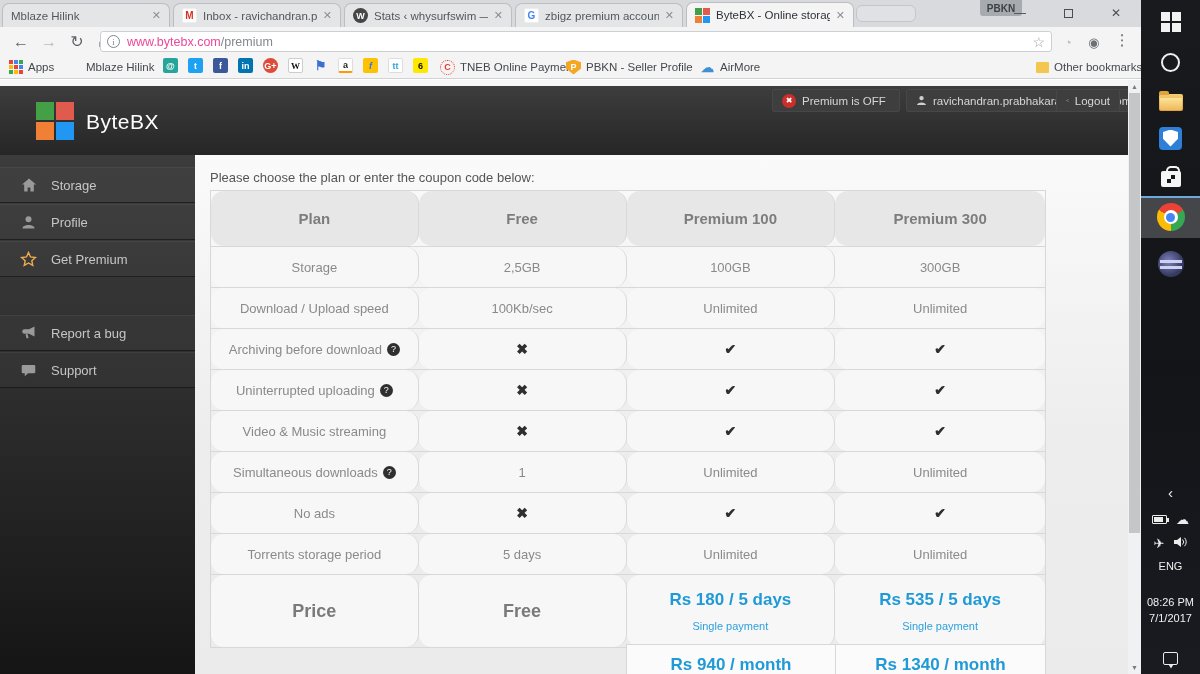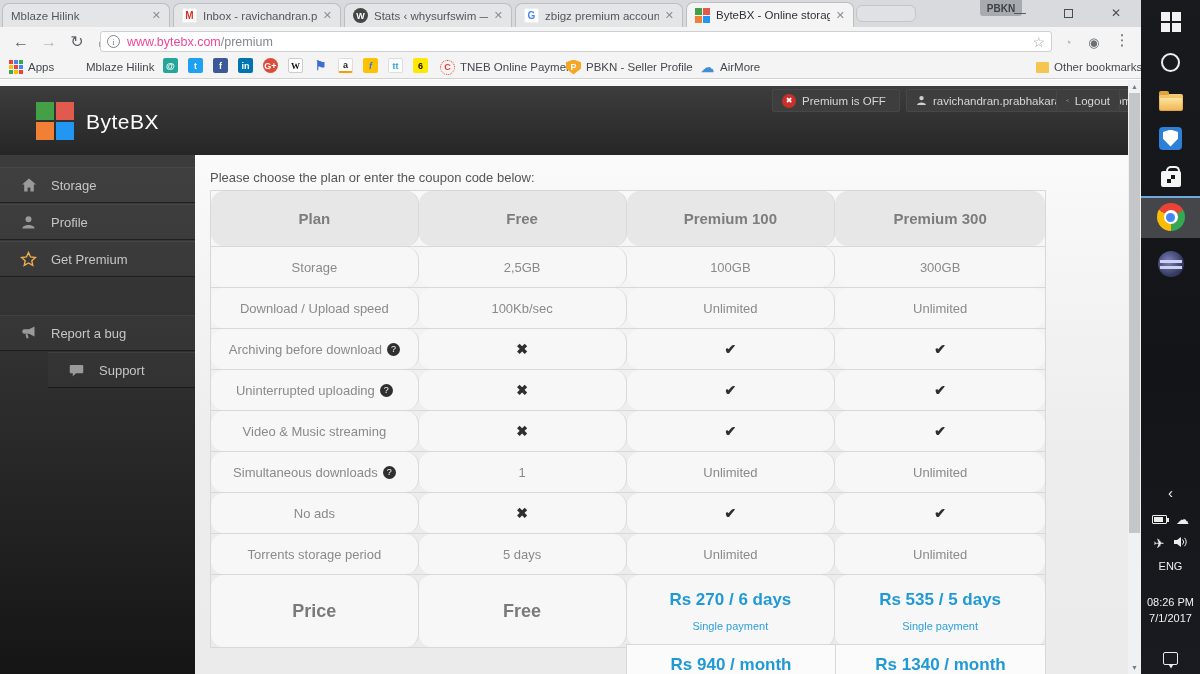--- a/index.html
+++ b/index.html
@@ -312,21 +312,21 @@
       </div>
       <div class="sbitem" style="top:160px;">
         <span class="sicon">
             <svg width="16" height="16" viewBox="0 0 16 16">
               <path d="M13.5 1.5 V11.5 L8 8.8 H3.5 a2.3 2.3 0 0 1 0-4.6 H8 Z" fill="#9a9a9a"></path>
               <path d="M4.5 9.2 l1 4 h2 l-.8-4 Z" fill="#9a9a9a"></path>
             </svg>
           </span>
         <span class="slabel">Report a bug</span>
       </div>
-      <div class="sbitem" style="top:197px;margin-left:48px;">
+      <div class="sbitem" style="top:197px;">
         <span class="sicon">
             <svg width="15" height="15" viewBox="0 0 16 16">
               <path d="M2 2 h12 a1.2 1.2 0 0 1 1.2 1.2 v6.6 a1.2 1.2 0 0 1 -1.2 1.2 H7.5 L4 14.2 V11 H2 A1.2 1.2 0 0 1 .8 9.8 V3.2 A1.2 1.2 0 0 1 2 2 Z" fill="#9a9a9a"></path>
             </svg>
           </span>
         <span class="slabel">Support</span>
       </div>
     </div>
 
     <div id="content">
@@ -401,21 +401,21 @@
           <div class="td c0">Torrents storage period</div>
           <div class="td c1">5 days</div>
           <div class="td c2">Unlimited</div>
           <div class="td c3">Unlimited</div>
         </div>
 
         <div class="tr prow">
           <div class="td c0 bold-gray">Price</div>
           <div class="td c1 bold-gray">Free</div>
           <div class="td c2">
-            <span class="price-main">Rs 270 / 6 days</span>
+            <span class="price-main">Rs 180 / 5 days</span>
             <span class="price-note">Single payment</span>
           </div>
           <div class="td c3">
             <span class="price-main">Rs 535 / 5 days</span>
             <span class="price-note">Single payment</span>
           </div>
         </div>
       </div>
 
       <div class="mcell" style="left:431px;width:210px;">

